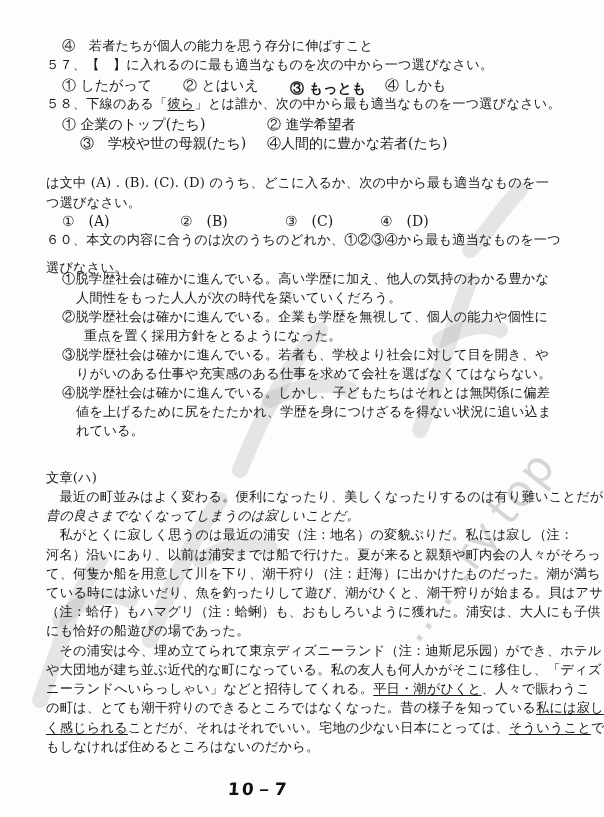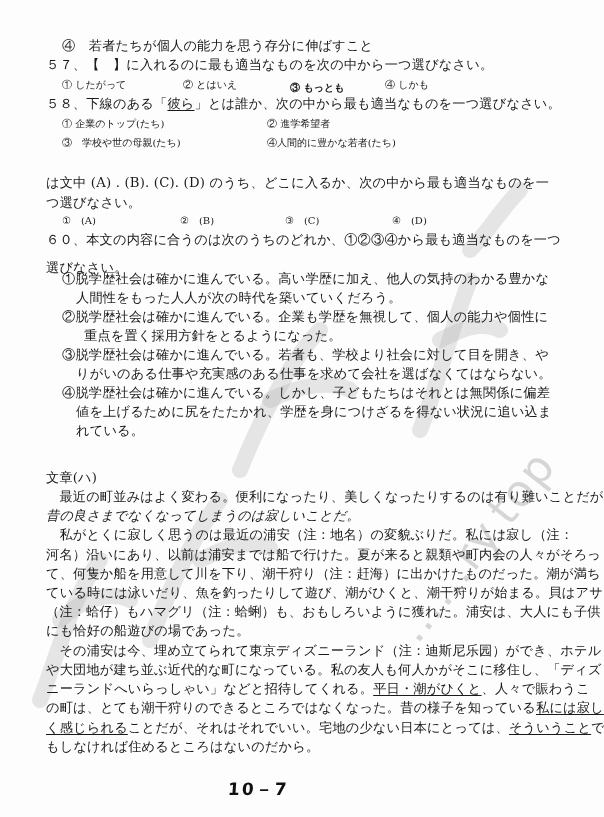--- a/index.html
+++ b/index.html
@@ -1,21 +1,21 @@
 <!DOCTYPE html>
 <html><head>
 <meta charset="utf-8">
 <style>
   html,body{margin:0;padding:0;background:#ffffff;}
   body{width:604px;height:817px;position:relative;overflow:hidden;
        font-family:"DejaVu Serif","Liberation Serif",serif;color:#1a1a1a;}
   .page{position:absolute;left:0;top:0;width:604px;height:817px;background:#fdfdfd;}
   .line{position:absolute;white-space:nowrap;font-size:13.2px;line-height:16px;letter-spacing:0.2px;}
   .u{text-decoration:underline;text-underline-offset:2px;text-decoration-thickness:1px;}
-  .opt{position:absolute;white-space:nowrap;font-size:10px;line-height:16px;}
+  .opt{position:absolute;white-space:nowrap;font-size:14px;line-height:16px;}
   .pagenum{position:absolute;left:228px;top:778px;font-family:"DejaVu Sans",sans-serif;
            font-size:17px;font-weight:bold;letter-spacing:2px;color:#111;transform:skewX(-4deg);}
   .wm-text{position:absolute;left:385px;top:620px;font-family:"DejaVu Sans",sans-serif;
            font-size:44px;color:rgba(140,140,140,0.35);transform:rotate(-52deg);
            transform-origin:left top;white-space:nowrap;letter-spacing:2px;pointer-events:none;}
   .wm-cal{position:absolute;pointer-events:none;}
 </style>
 </head>
 <body>
 
@@ -42,29 +42,29 @@
   <div class="opt" style="left:62px;top:77px;">① したがって</div>
   <div class="opt" style="left:183px;top:77px;">② とはいえ</div>
   <div class="opt" style="left:290px;top:80px;font-weight:bold;">③ もっとも</div>
   <div class="opt" style="left:385px;top:77px;">④ しかも</div>
 
   <div class="line" style="left:46px;top:96px;">
     <span>５８、下線のある「</span><span class="u">彼ら</span><span>」とは誰か、次の中から最も適当なものを一つ選びなさい。</span>
   </div>
   <div class="opt" style="left:62px;top:116px;text-align:center;">① 企業のトップ(たち)</div>
   <div class="opt" style="left:267px;top:116px;">② 進学希望者</div>
-  <div class="opt" style="left:62px;top:135px;">③　学校や世の母親(たち)</div>
+  <div class="opt" style="left:80px;top:135px;">③　学校や世の母親(たち)</div>
   <div class="opt" style="left:267px;top:135px;">④人間的に豊かな若者(たち)</div>
 
   <div class="line" style="left:46px;top:175px;">は文中 (A) . (B). (C). (D) のうち、どこに入るか、次の中から最も適当なものを一</div>
   <div class="line" style="left:46px;top:195px;">つ選びなさい。</div>
   <div class="opt" style="left:62px;top:213px;">①　(A)</div>
   <div class="opt" style="left:180px;top:213px;">②　(B)</div>
   <div class="opt" style="left:285px;top:213px;">③　(C)</div>
-  <div class="opt" style="left:380px;top:213px;margin-left:12px;">④　(D)</div>
+  <div class="opt" style="left:380px;top:213px;">④　(D)</div>
 
   <div class="line" style="left:46px;top:232px;">６０、本文の内容に合うのは次のうちのどれか、①②③④から最も適当なものを一つ</div>
   <div class="line" style="left:46px;top:260px;text-align:right;">選びなさい。</div>
 
   <div class="line" style="left:62px;top:271px;">①脱学歴社会は確かに進んでいる。高い学歴に加え、他人の気持のわかる豊かな</div>
   <div class="line" style="left:76px;top:290px;">人間性をもった人人が次の時代を築いていくだろう。</div>
   <div class="line" style="left:62px;top:309px;">②脱学歴社会は確かに進んでいる。企業も学歴を無視して、個人の能力や個性に</div>
   <div class="line" style="left:84px;top:328px;">重点を置く採用方針をとるようになった。</div>
   <div class="line" style="left:62px;top:347px;">③脱学歴社会は確かに進んでいる。若者も、学校より社会に対して目を開き、や</div>
   <div class="line" style="left:76px;top:366px;text-align:right;">りがいのある仕事や充実感のある仕事を求めて会社を選ばなくてはならない。</div>

